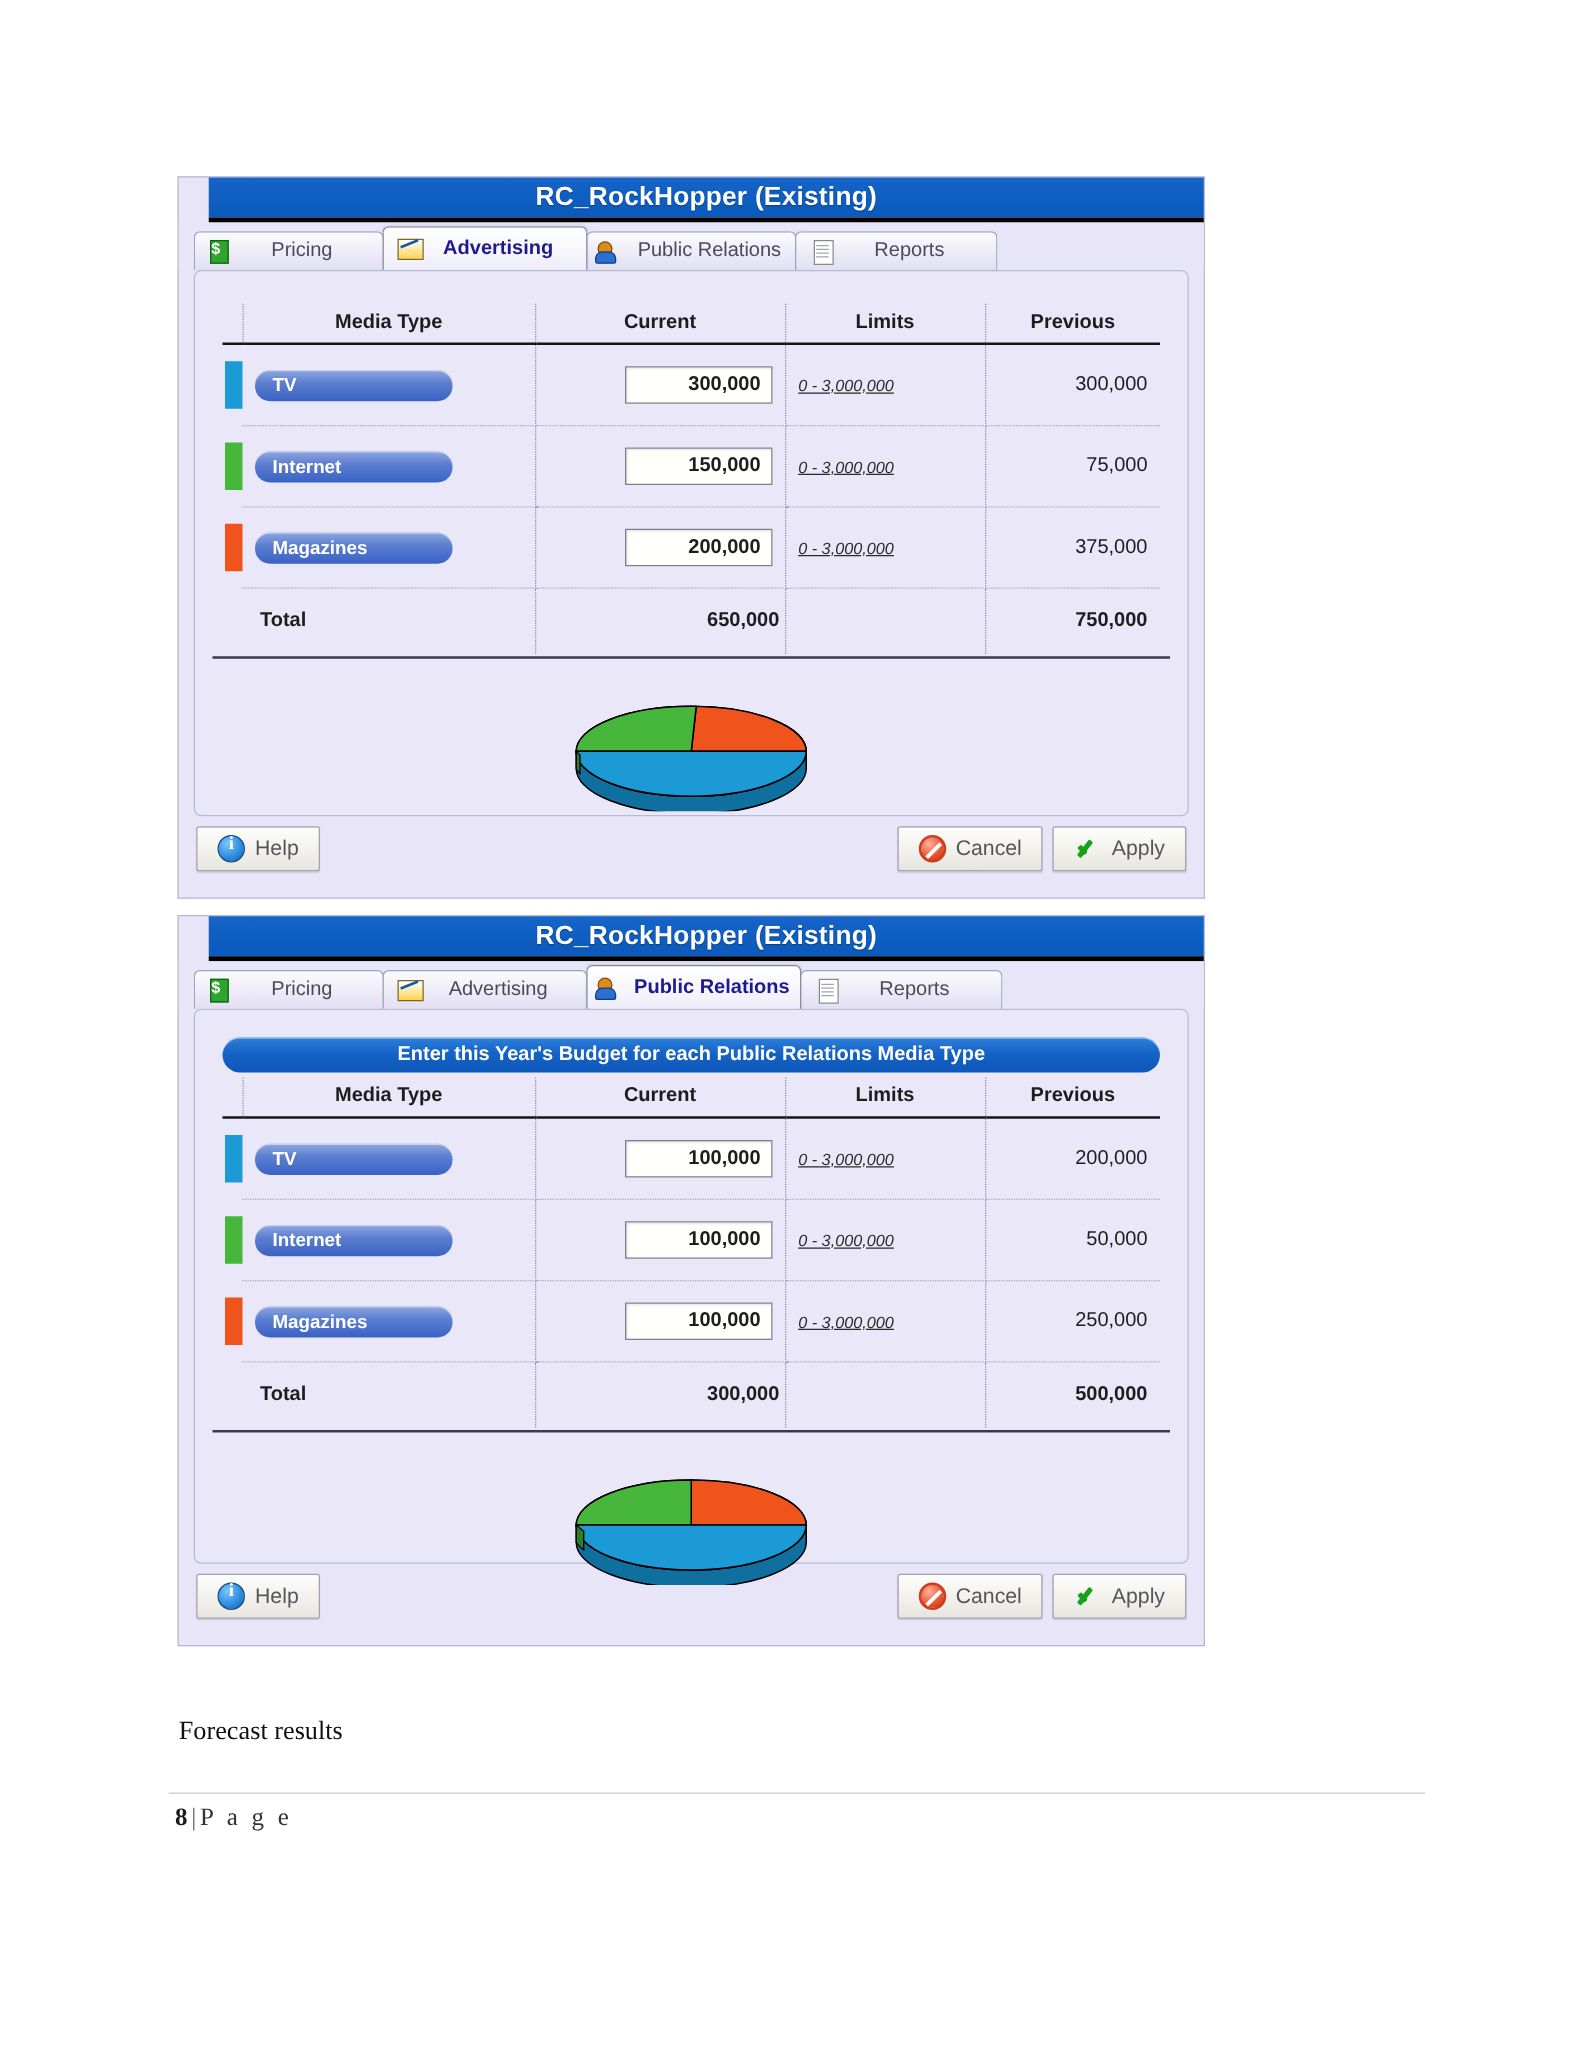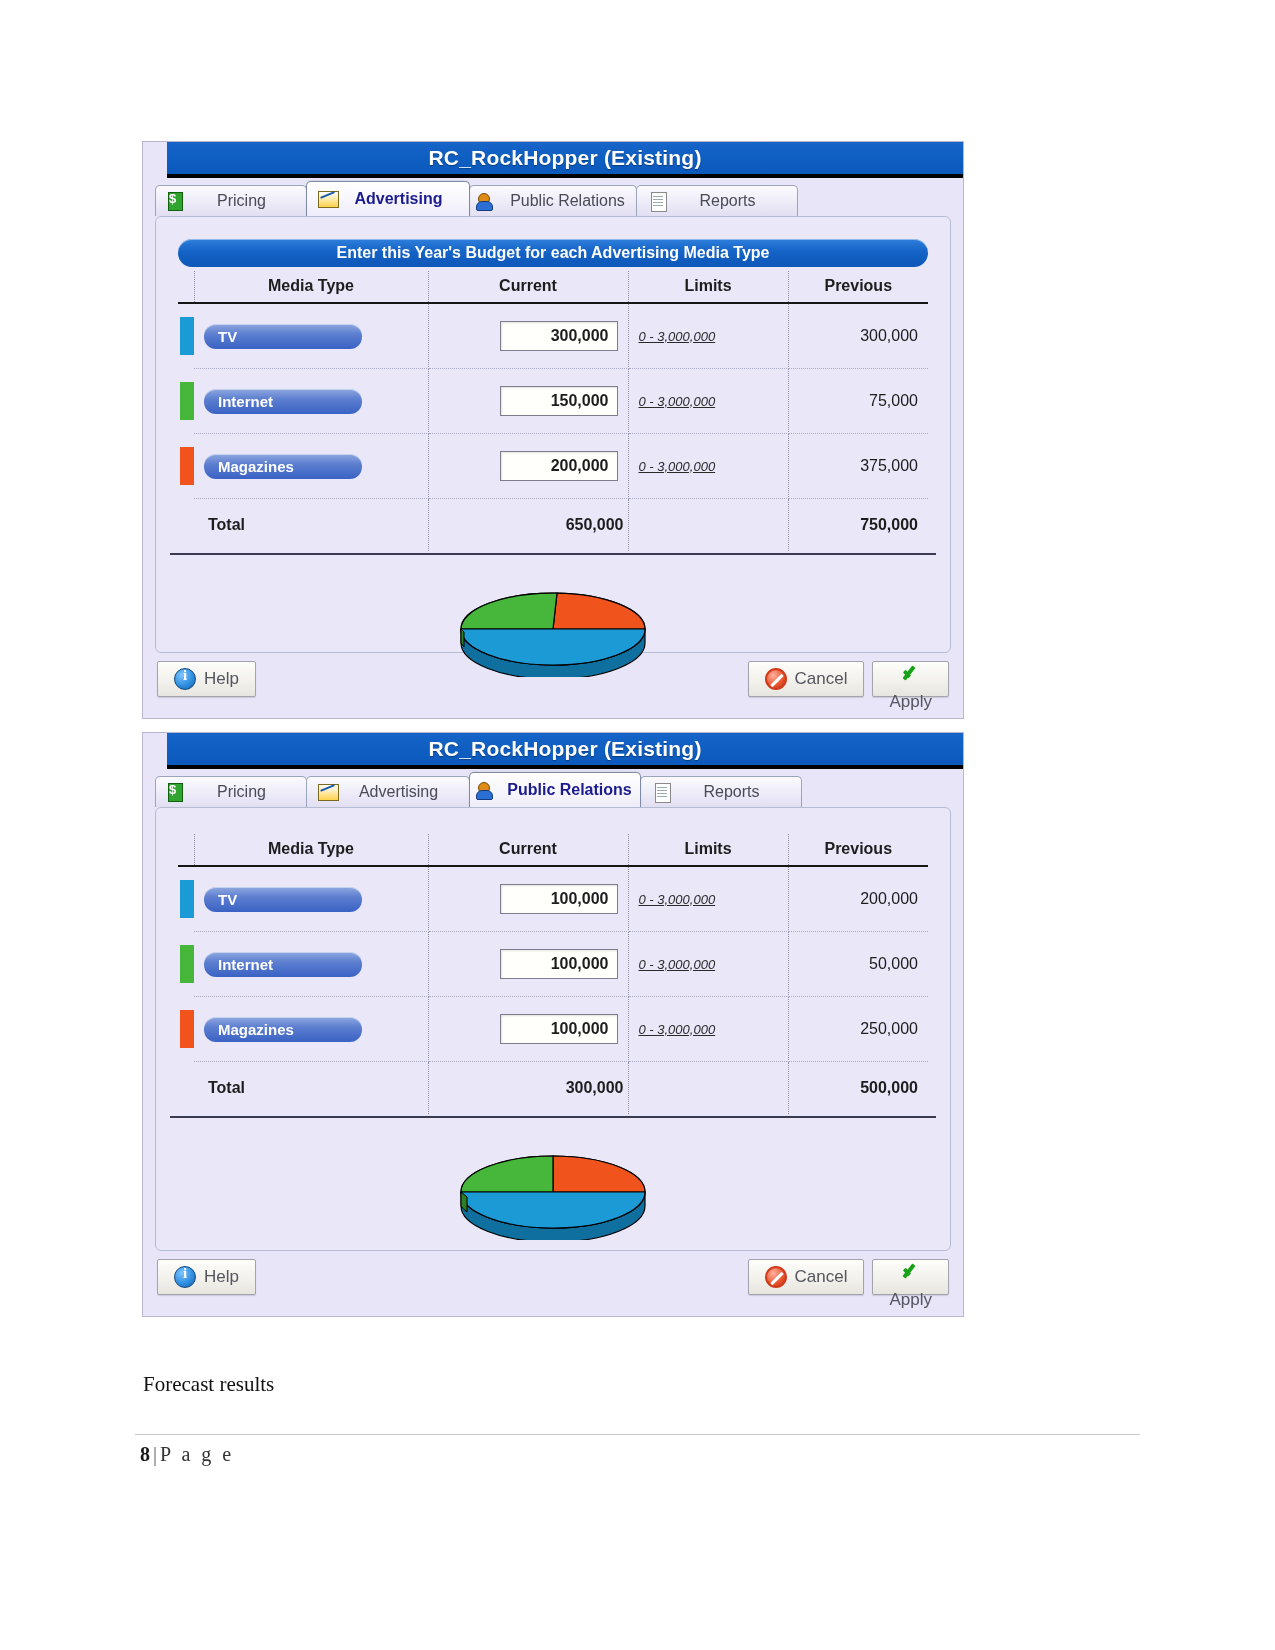--- a/index.html
+++ b/index.html
@@ -215,21 +215,21 @@
     gap: 8px;
     height: 36px;
     padding: 0 16px;
     border: 1px solid #a3a3ae;
     background: linear-gradient(to bottom, #fdfdfa 0%, #f2f1ec 55%, #e6e5df 100%);
     font-size: 17px;
     color: #55555f;
     border-radius: 2px;
     box-shadow: 0 1px 1px rgba(0,0,0,.12);
   }
-  .btn + .btn { margin-left: 8px; flex-direction: column; }
+  .btn + .btn { margin-left: 8px; }
   .bicon { width: 22px; height: 22px; position: relative; flex: 0 0 22px; }
   .ic-info {
     border-radius: 50%;
     background: radial-gradient(circle at 35% 30%, #7fc4ff 0%, #2f8fe0 55%, #1a5fa8 100%);
     border: 1px solid #14497f;
   }
   .ic-info::after {
     content: "i"; position: absolute; left: 0; right: 0; top: -2px;
     text-align: center; color: #fff; font-weight: bold; font-size: 15px;
     font-family: "Liberation Serif", serif;
@@ -305,23 +305,20 @@
       </div>
       <div class="tab" style="width:162px;">
         <span class="tabicon">
             <span class="ic-rep"></span>
           </span>
         <span style="flex:1;text-align:center">Reports</span>
       </div>
     </div>
 
     <div class="panelbody" style="height:437px;">
-      <div class="bannerwrap">
-        <div class="banner">Enter this Year's Budget for each Advertising Media Type</div>
-      </div>
 
       <div class="tablewrap">
       <table class="budget">
         <tbody>
               <tr>
           <th class="swatchcol"></th>
           <th>Media Type</th>
           <th style="width:200px">Current</th>
           <th style="width:160px">Limits</th>
           <th style="width:140px;border-right:none">Previous</th>
@@ -429,20 +426,23 @@
       </div>
       <div class="tab" style="width:162px;">
         <span class="tabicon">
             <span class="ic-rep"></span>
           </span>
         <span style="flex:1;text-align:center">Reports</span>
       </div>
     </div>
 
     <div class="panelbody" style="height:444px;">
+      <div class="bannerwrap">
+        <div class="banner">Enter this Year's Budget for each Public Relations Media Type</div>
+      </div>
 
       <div class="tablewrap">
       <table class="budget">
         <tbody>
               <tr>
           <th class="swatchcol"></th>
           <th>Media Type</th>
           <th style="width:200px">Current</th>
           <th style="width:160px">Limits</th>
           <th style="width:140px;border-right:none">Previous</th>

